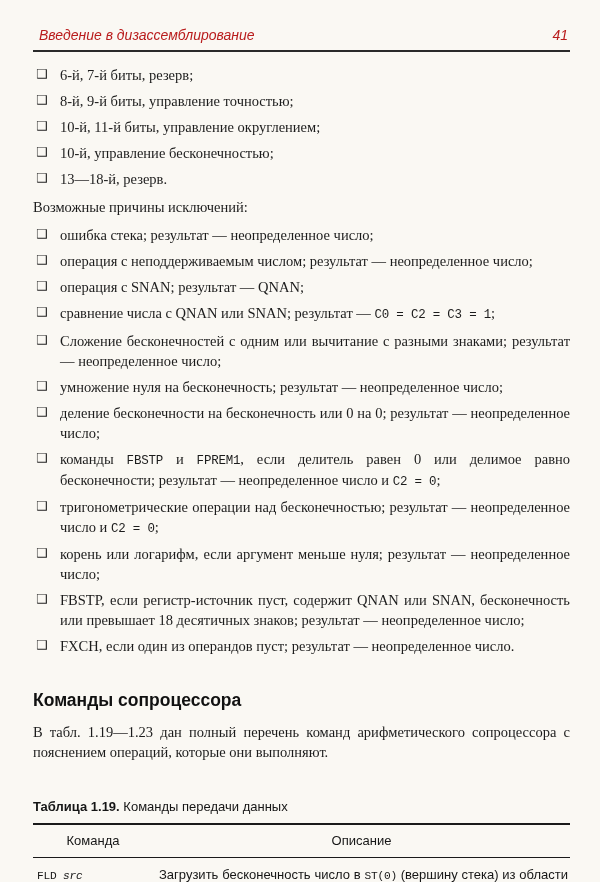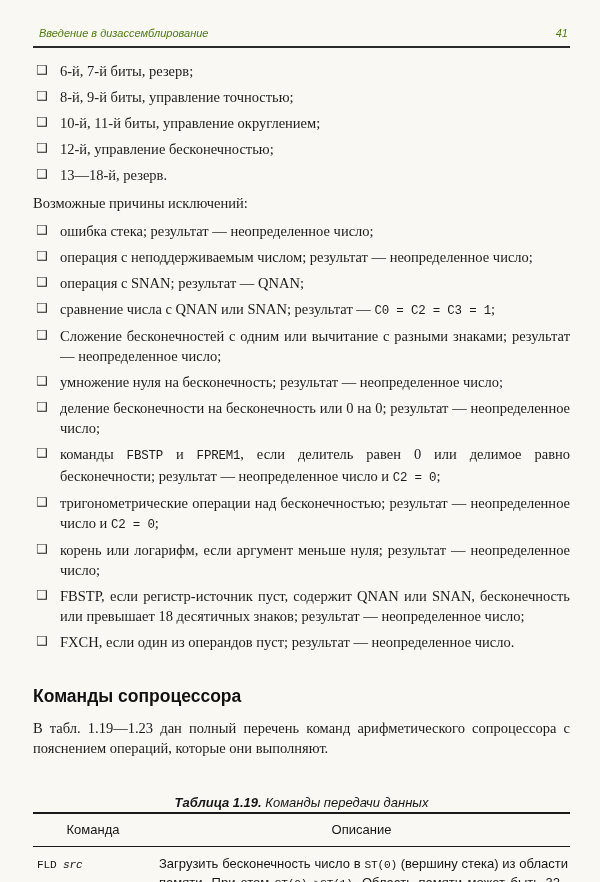--- a/index.html
+++ b/index.html
@@ -20,22 +20,22 @@
     box-sizing: border-box;
     padding: 26px 30px 20px 33px;
   }
   
   .running-head {
     display: flex;
     justify-content: space-between;
     align-items: baseline;
     font-family: "Liberation Sans", "DejaVu Sans", sans-serif;
     font-style: italic;
-    font-size: 11px;
-    color: #4d7c0f;
+    font-size: 14px;
+    color: #b91c1c;
     padding: 0 2px 5px 6px;
   }
   .head-rule {
     border-top: 2px solid #2a2a2a;
     margin-bottom: 13px;
   }
   
   ul.blist {
     list-style: none;
     margin: 0 0 2px 0;
@@ -80,22 +80,22 @@
     margin: 32px 0 10px 0;
   }
   .para {
     margin: 0 0 36px 0;
     text-align: justify;
   }
   
   .tcaption {
     font-family: "Liberation Sans", "DejaVu Sans", sans-serif;
     font-size: 13px;
-    font-style: italic;
-    text-align: center;
+    text-align: left;
+    margin-bottom: 7px;
     color: #161616;
   }
   .tcaption .tcap-label { font-weight: bold; }
   table.cmd-table {
     width: 100%;
     border-collapse: collapse;
     border-top: 2px solid #1a1a1a;
     border-bottom: 2px solid #1a1a1a;
     font-family: "Liberation Sans", "DejaVu Sans", sans-serif;
     font-size: 13px;
@@ -124,21 +124,21 @@
   <header class="running-head">
     <span>Введение в дизассемблирование</span>
     <span>41</span>
   </header>
   <div class="head-rule"></div>
 
   <ul class="blist">
     <li><span class="bullet">❑</span><span class="li-text"><span>6-й, 7-й биты, резерв;</span></span></li>
     <li><span class="bullet">❑</span><span class="li-text"><span>8-й, 9-й биты, управление точностью;</span></span></li>
     <li><span class="bullet">❑</span><span class="li-text"><span>10-й, 11-й биты, управление округлением;</span></span></li>
-    <li><span class="bullet">❑</span><span class="li-text"><span>12-й, управление бесконечностью;</span></span></li>
+    <li><span class="bullet">❑</span><span class="li-text"><span>10-й, управление бесконечностью;</span></span></li>
     <li><span class="bullet">❑</span><span class="li-text"><span>13—18-й, резерв.</span></span></li>
   </ul>
 
   <p class="intro">Возможные причины исключений:</p>
 
   <ul class="blist">
     <li><span class="bullet">❑</span><span class="li-text"><span>ошибка стека; результат — неопределенное число;</span></span></li>
     <li><span class="bullet">❑</span><span class="li-text"><span>операция с неподдерживаемым числом; результат — неопределенное число;</span></span></li>
     <li><span class="bullet">❑</span><span class="li-text"><span>операция с SNAN; результат — QNAN;</span></span></li>
     <li><span class="bullet">❑</span><span class="li-text"><span>сравнение числа с QNAN или SNAN; результат — </span><span class="mono">C0 = C2 = C3 = 1</span><span>;</span></span></li>

